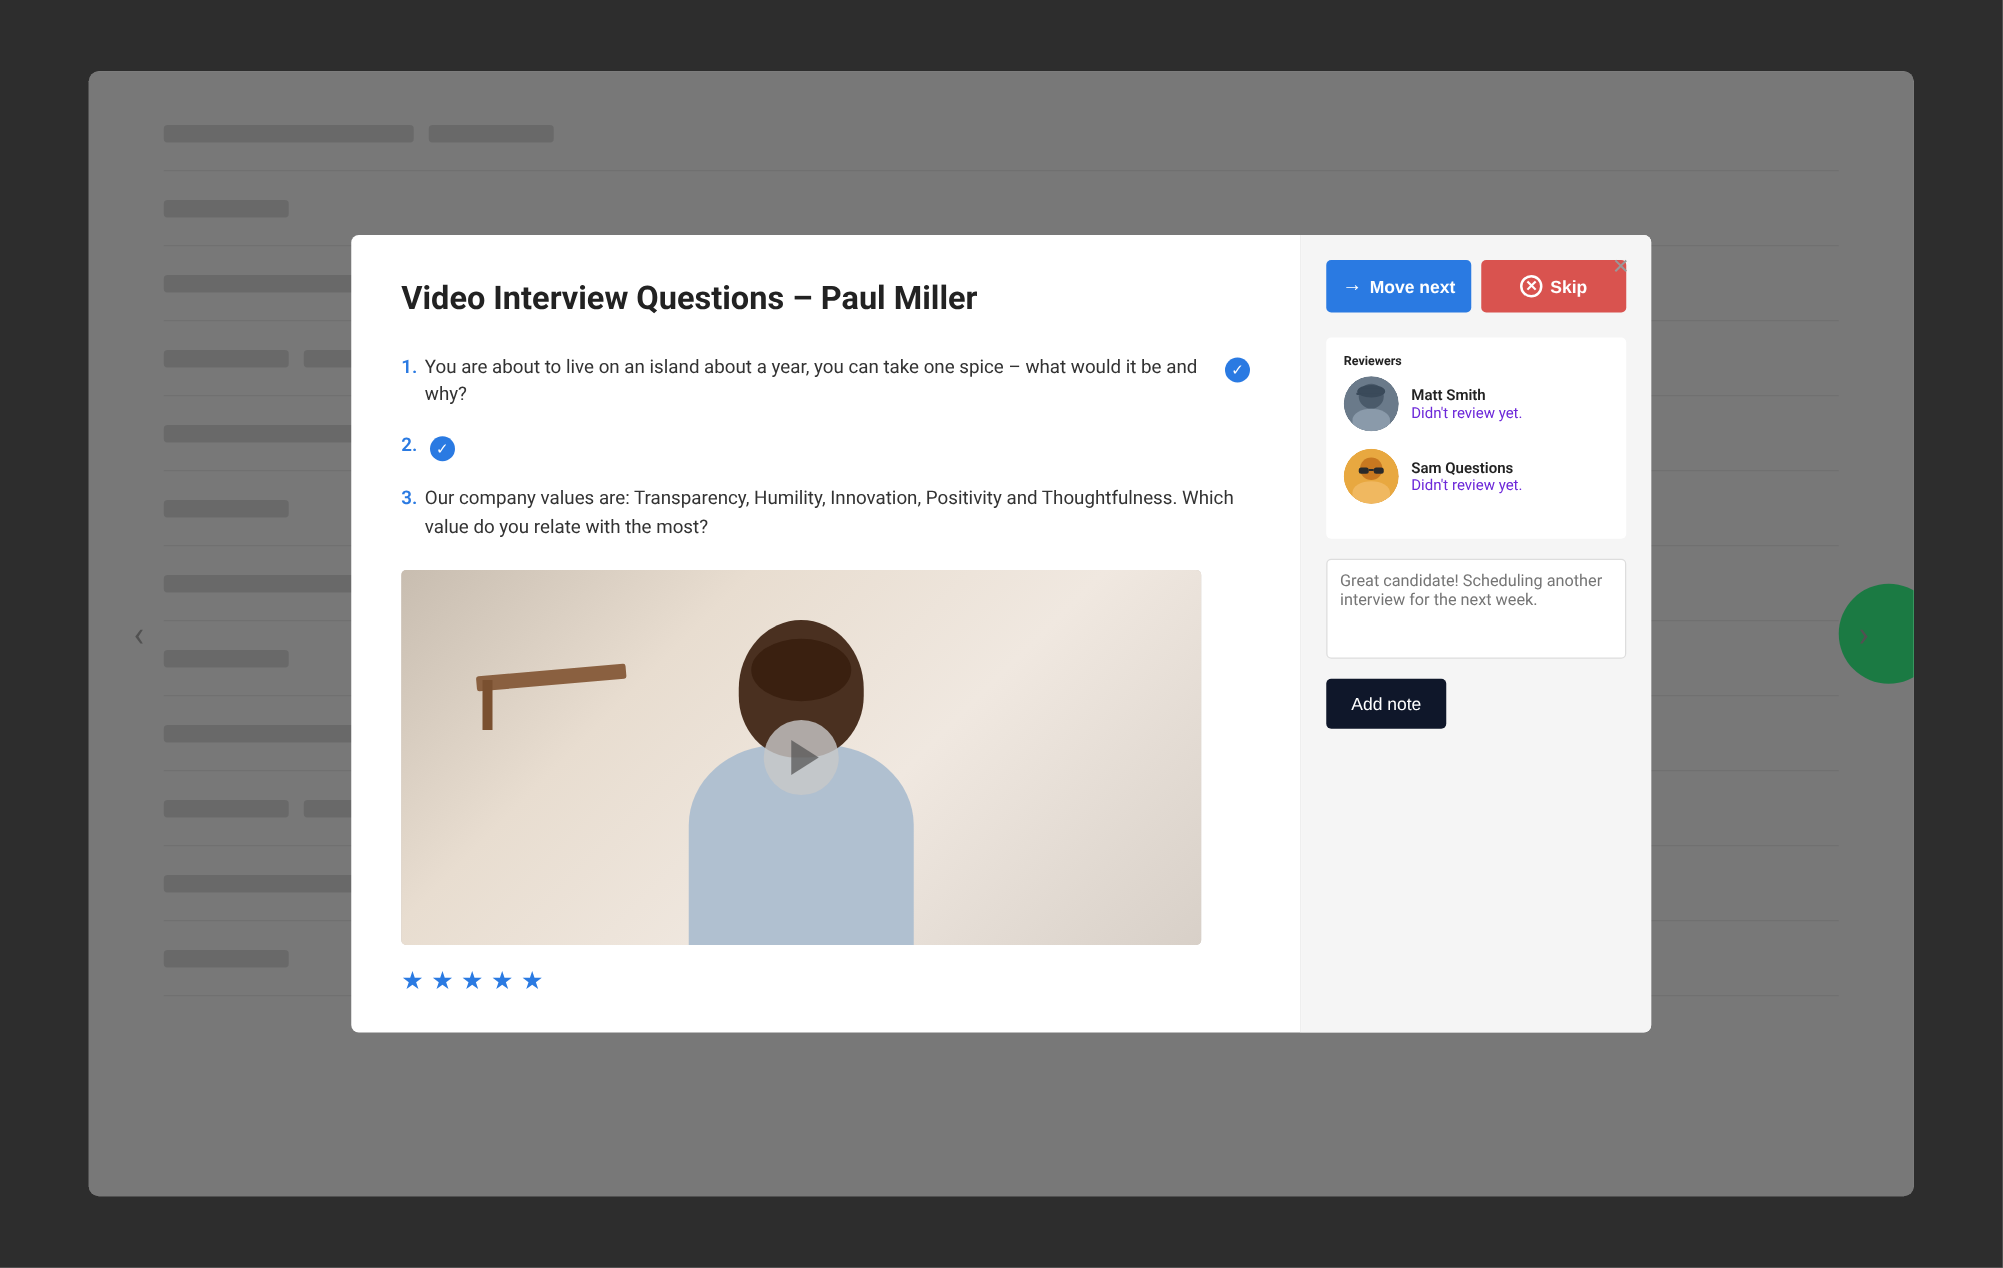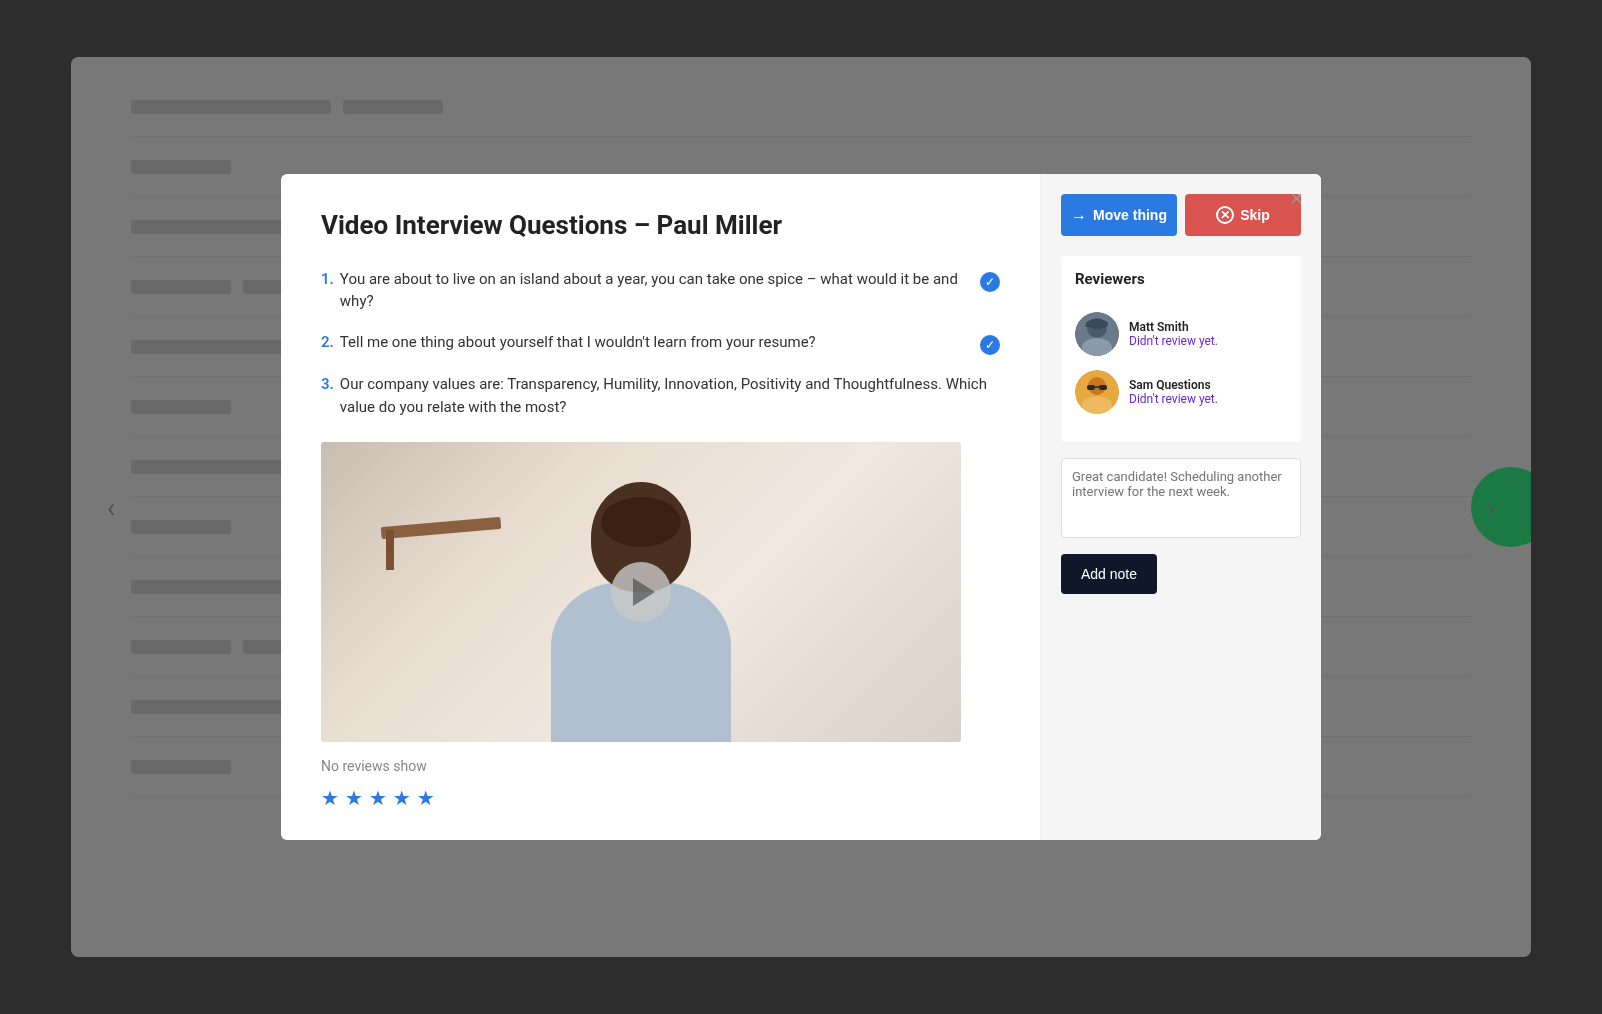--- a/index.html
+++ b/index.html
@@ -304,24 +304,24 @@
       align-items: center;
       justify-content: center;
       font-size: 12px;
     }
     .reviewers-section {
       background: #fff;
       border-radius: 4px;
       padding: 14px;
     }
     .reviewers-title {
-      font-size: 15px;
+      font-size: 10px;
       font-weight: 700;
       color: #222;
-      margin-bottom: 24px;
+      margin-bottom: 6px;
     }
     .reviewer-item {
       display: flex;
       align-items: center;
       gap: 10px;
       margin-bottom: 14px;
     }
     .reviewer-avatar {
       width: 44px;
       height: 44px;
@@ -500,21 +500,20 @@
             <div class="question-item">
               <span class="question-num">1.</span>
               <span class="question-text">You are about to live on an island about a year, you can take one spice – what would it be and why?</span>
               <span class="check-icon">
                 <span class="check-circle">✓</span>
               </span>
             </div>
 
             <div class="question-item">
               <span class="question-num">2.</span>
-              <span class="question-text">Tell me one thing about yourself that I wouldn't learn from your resume?</span>
               <span class="check-icon">
                 <span class="check-circle">✓</span>
               </span>
             </div>
 
             <div class="question-item">
               <span class="question-num">3.</span>
               <span class="question-text">Our company values are: Transparency, Humility, Innovation, Positivity and Thoughtfulness. Which value do you relate with the most?</span>
             </div>
 
@@ -529,38 +528,37 @@
               <div class="video-person">
                 <div class="person-head"></div>
                 <div class="person-body"></div>
               </div>
             </div>
             <div class="play-button">
               <div class="play-triangle"></div>
             </div>
           </div>
 
-          <p class="no-reviews">No reviews show</p>
 
           <div class="stars-row">
             <span class="star">★</span>
             <span class="star">★</span>
             <span class="star">★</span>
             <span class="star">★</span>
             <span class="star">★</span>
           </div>
 
         </div>
 
         <div class="modal-right">
 
           <div class="action-buttons">
             <button class="btn-move-next">
               <span class="btn-arrow">→</span>
-              <span>Move thing</span>
+              <span>Move next</span>
             </button>
             <button class="btn-skip">
               <span class="btn-x-circle">✕</span>
               <span>Skip</span>
             </button>
           </div>
 
           <div class="reviewers-section">
             <div class="reviewers-title">Reviewers</div>
 

